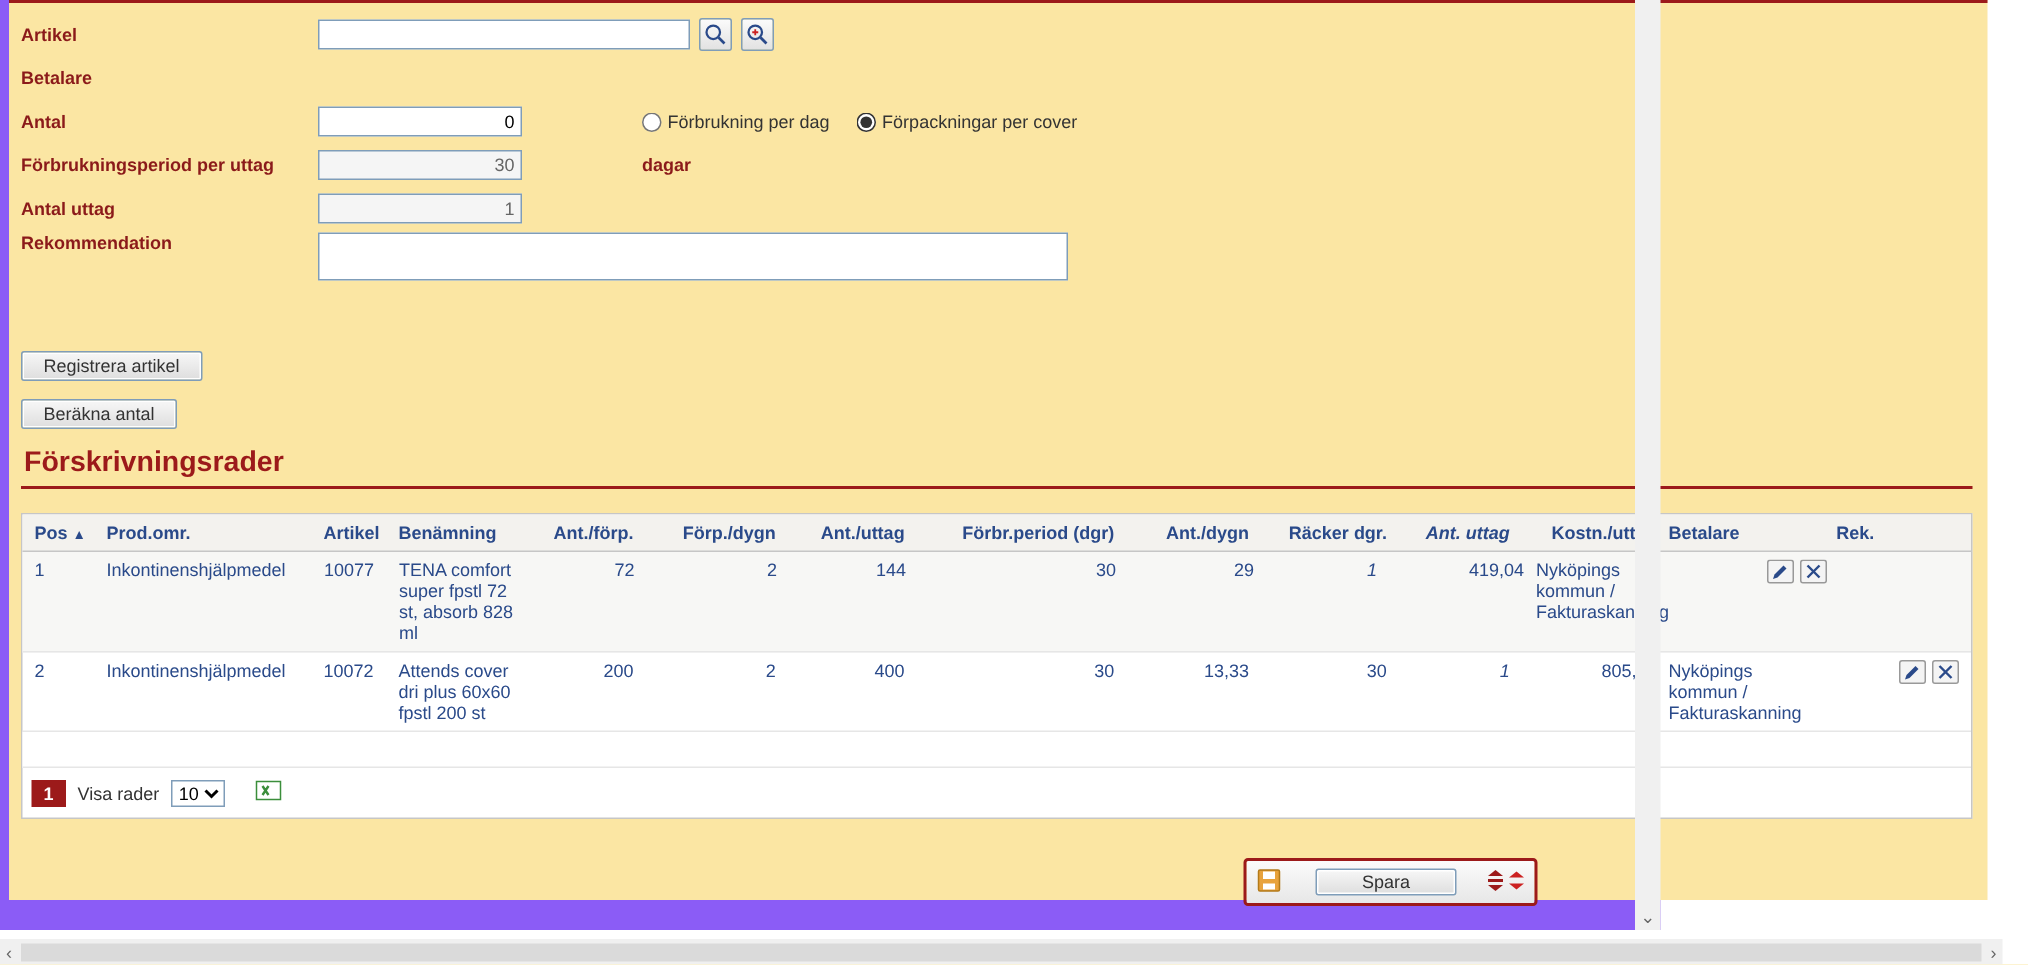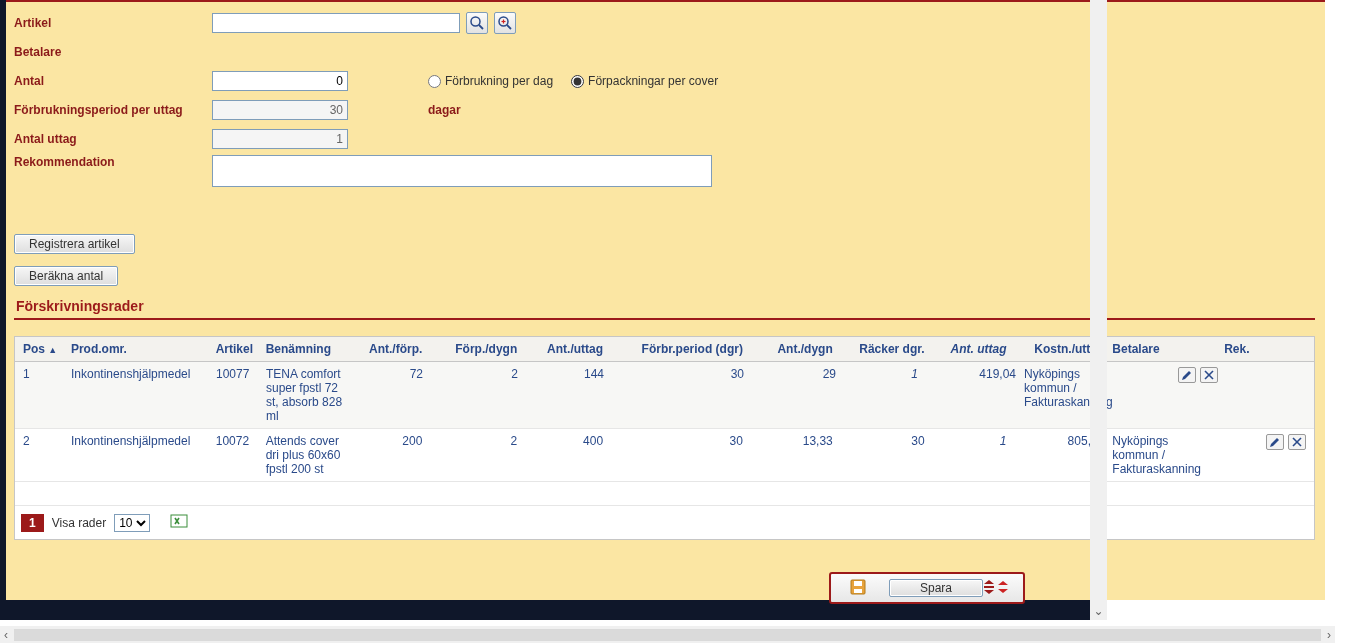--- a/index.html
+++ b/index.html
@@ -11,21 +11,21 @@
     width: 1352px;
     height: 643px;
     overflow: hidden;
     position: relative;
   }
   .viewport {
     position: absolute;
     left: 0; top: 0;
     width: 1107px;
     height: 620px;
-    background: #0f172a;
+    background: #8b5cf6;
   }
   .content-panel {
     position: absolute;
     left: 6px; top: 0px;
     width: 1319px;
     height: 600px;
     background: #FBE6A3;
     border-top: 2px solid #9C1A1A;
   }
   .form-area {
@@ -92,21 +92,21 @@
     border-radius: 2px;
     padding: 2px 14px;
     font: inherit;
     cursor: pointer;
     color: #333;
     box-shadow: inset 0 0 0 1px #fff;
   }
   .section-title {
     color: #9C1A1A;
     font-weight: bold;
-    font-size: 14px;
+    font-size: 19px;
     padding: 6px 0 4px 2px;
     border-bottom: 2px solid #9C1A1A;
   }
 
   .grid {
     margin-top: 16px;
     border: 1px solid #C6C6C6;
     background: #fff;
   }
   .grid-header {
@@ -163,21 +163,21 @@
   }
 
   .save-bar {
     position: absolute;
     right: 82px; bottom: 16px;
     width: 196px; height: 32px;
     border: 2px solid #9C1A1A;
     background: linear-gradient(#FBFBFB,#E7E7E7);
     border-radius: 3px;
     display:flex; align-items:center; justify-content:space-between;
-    padding: 0 18px;
+    padding: 0 6px;
   }
   .save-bar .left { display:flex; align-items:center; gap:22px; }
   .mini-icns { display:flex; gap:2px; }
   .scroll-v {
     position:absolute; right:0; top:0; width:17px; height:620px;
     background:#F0F0F0;
     display:flex; flex-direction:column; justify-content:space-between;
     align-items:center;
   }
   .scroll-v .arrow { font-size:12px; color:#666; cursor:pointer; padding:2px 0; }

